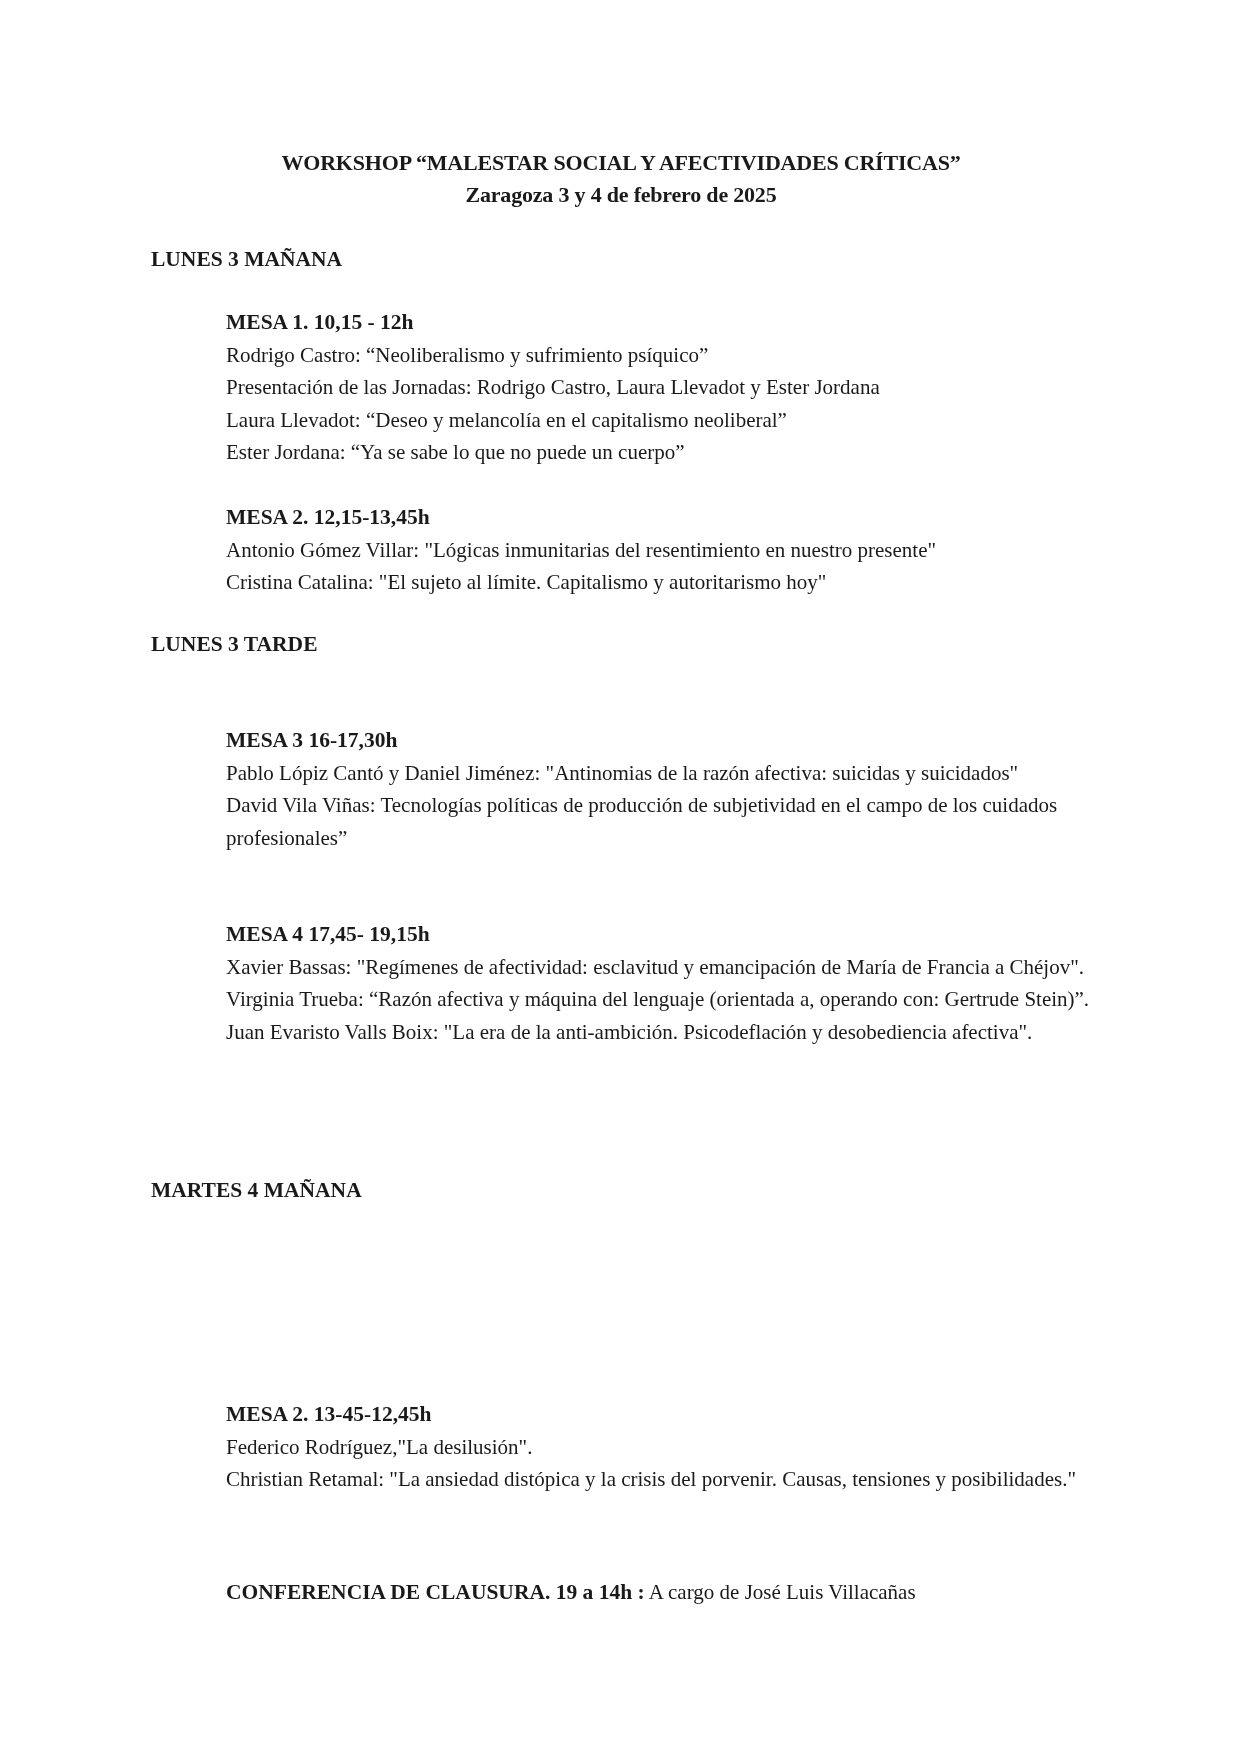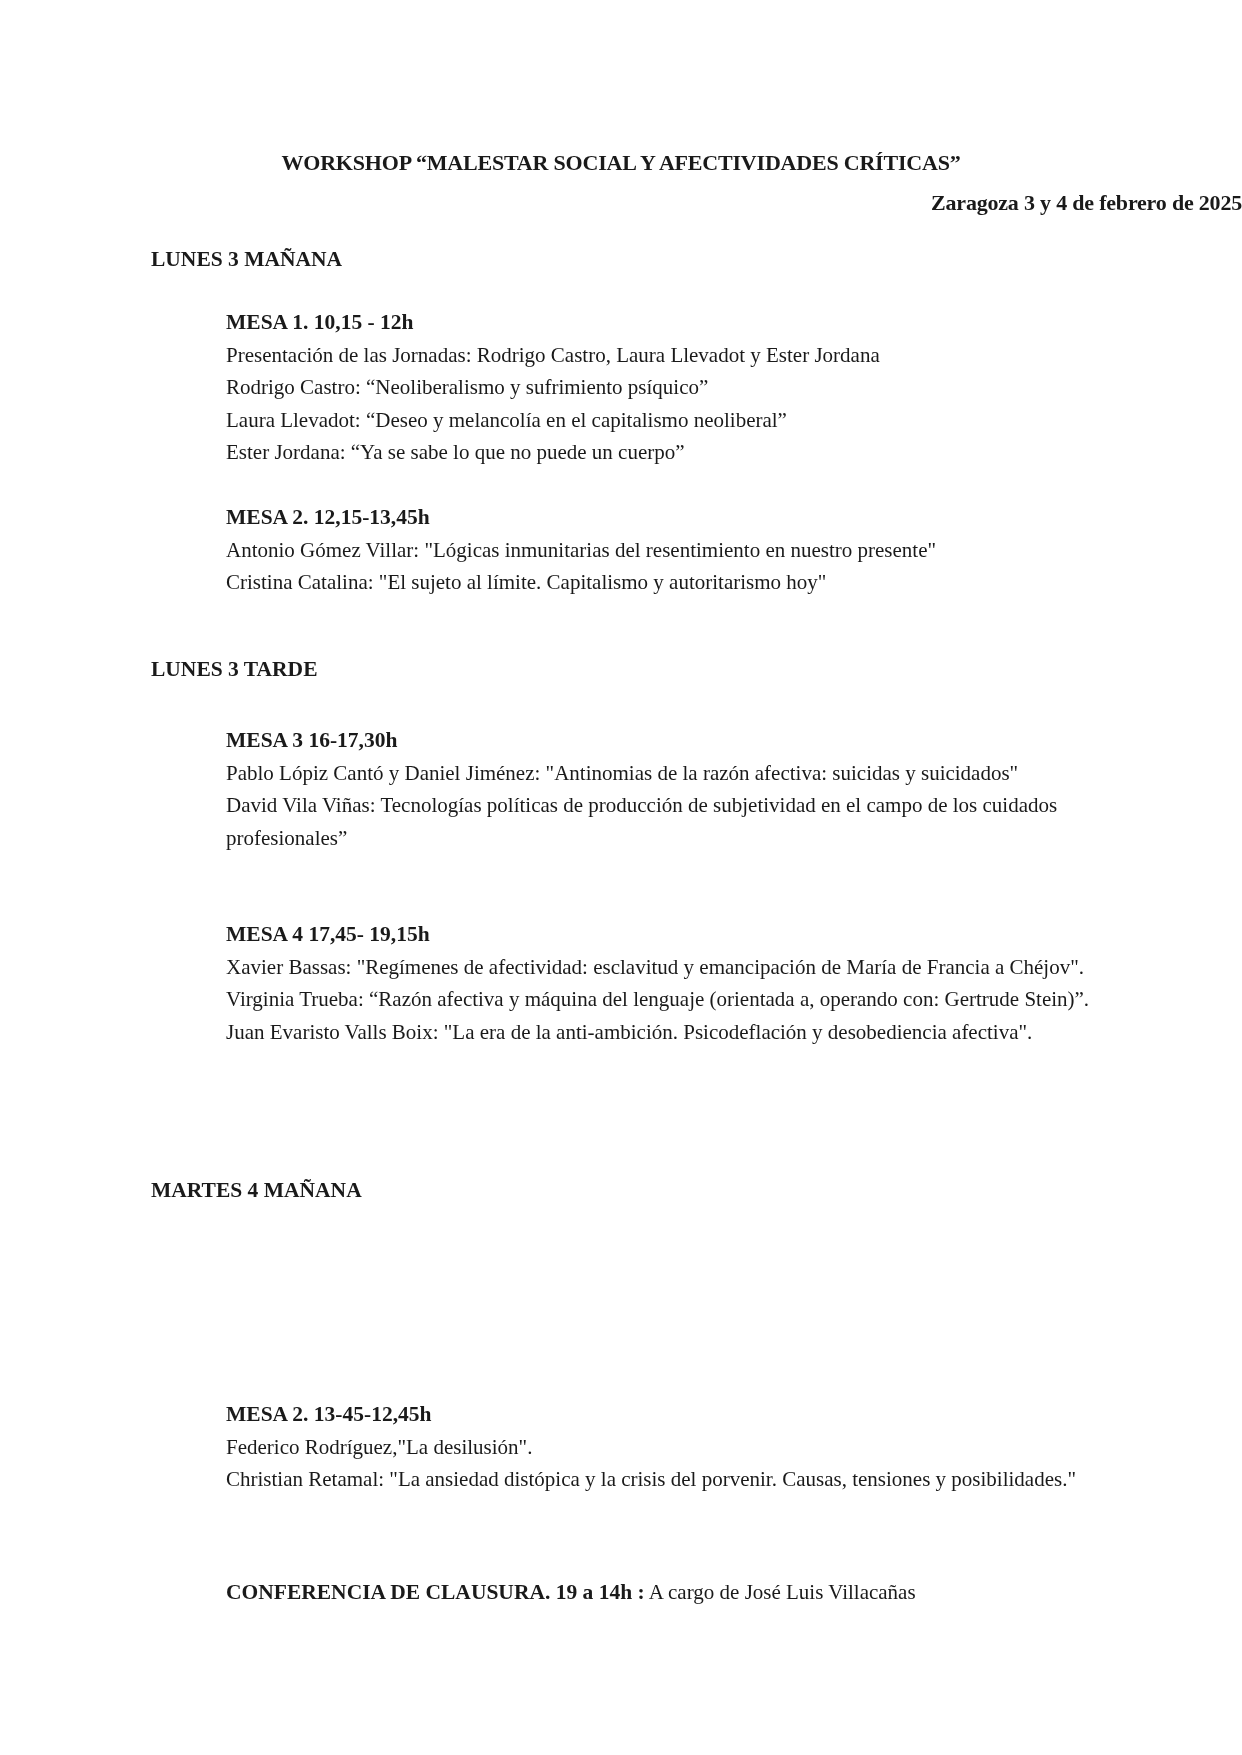--- a/index.html
+++ b/index.html
@@ -7,54 +7,54 @@
     width: 1242px; height: 1755px; position: relative; overflow: hidden;
     font-family: "Liberation Serif", "DejaVu Serif", serif;
     color: #1a1a1a;
   }
   .page { position: absolute; left: 0; top: 0; width: 1032px; height: 1755px; }
   .title {
     position: absolute; left: 0; width: 1242px; text-align: center;
     font-weight: bold; font-size: 22px; letter-spacing: -0.2px;
   }
   .title.t1 { top: 150px; }
-  .title.t2 { top: 190px; text-align: right; }
+  .title.t2 { top: 182px; }
   .day {
     position: absolute; left: 151px; font-weight: bold; font-size: 21.5px;
   }
   .block { position: absolute; left: 226px; width: 880px; font-size: 21px; line-height: 32.5px; }
   .mesa-head { font-weight: bold; font-size: 21.5px; }
   .line { display: block; }
   .closing { position: absolute; left: 226px; top: 1580px; font-size: 21px; }
   .closing b { font-weight: bold; font-size: 21.5px; }
 </style>
 </head>
 <body>
 
 <div class="page">
   <div class="title t1">WORKSHOP “MALESTAR SOCIAL Y AFECTIVIDADES CRÍTICAS”</div>
   <div class="title t2">Zaragoza 3 y 4 de febrero de 2025</div>
 
   <div class="day" style="top:247px">LUNES 3 MAÑANA</div>
 
   <div class="block" style="top:306px">
     <span class="line mesa-head">MESA 1. 10,15 - 12h</span>
+    <span class="line">Rodrigo Castro: “Neoliberalismo y sufrimiento psíquico”</span>
     <span class="line">Presentación de las Jornadas: Rodrigo Castro, Laura Llevadot y Ester Jordana</span>
-    <span class="line">Rodrigo Castro: “Neoliberalismo y sufrimiento psíquico”</span>
     <span class="line">Laura Llevadot: “Deseo y melancolía en el capitalismo neoliberal”</span>
     <span class="line">Ester Jordana: “Ya se sabe lo que no puede un cuerpo”</span>
   </div>
 
   <div class="block" style="top:501px">
     <span class="line mesa-head">MESA 2. 12,15-13,45h</span>
     <span class="line">Antonio Gómez Villar: "Lógicas inmunitarias del resentimiento en nuestro presente"</span>
     <span class="line">Cristina Catalina: "El sujeto al límite. Capitalismo y autoritarismo hoy"</span>
   </div>
 
-  <div class="day" style="top:657px">LUNES 3 TARDE</div>
+  <div class="day" style="top:632px">LUNES 3 TARDE</div>
 
   <div class="block" style="top:724px">
     <span class="line mesa-head">MESA 3 16-17,30h</span>
     <span class="line">Pablo Lópiz Cantó y Daniel Jiménez: "Antinomias de la razón afectiva: suicidas y suicidados"</span>
     <span class="line">David Vila Viñas: Tecnologías políticas de producción de subjetividad en el campo de los cuidados profesionales”</span>
   </div>
 
   <div class="block" style="top:918px">
     <span class="line mesa-head">MESA 4 17,45- 19,15h</span>
     <span class="line">Xavier Bassas: "Regímenes de afectividad: esclavitud y emancipación de María de Francia a Chéjov".</span>

